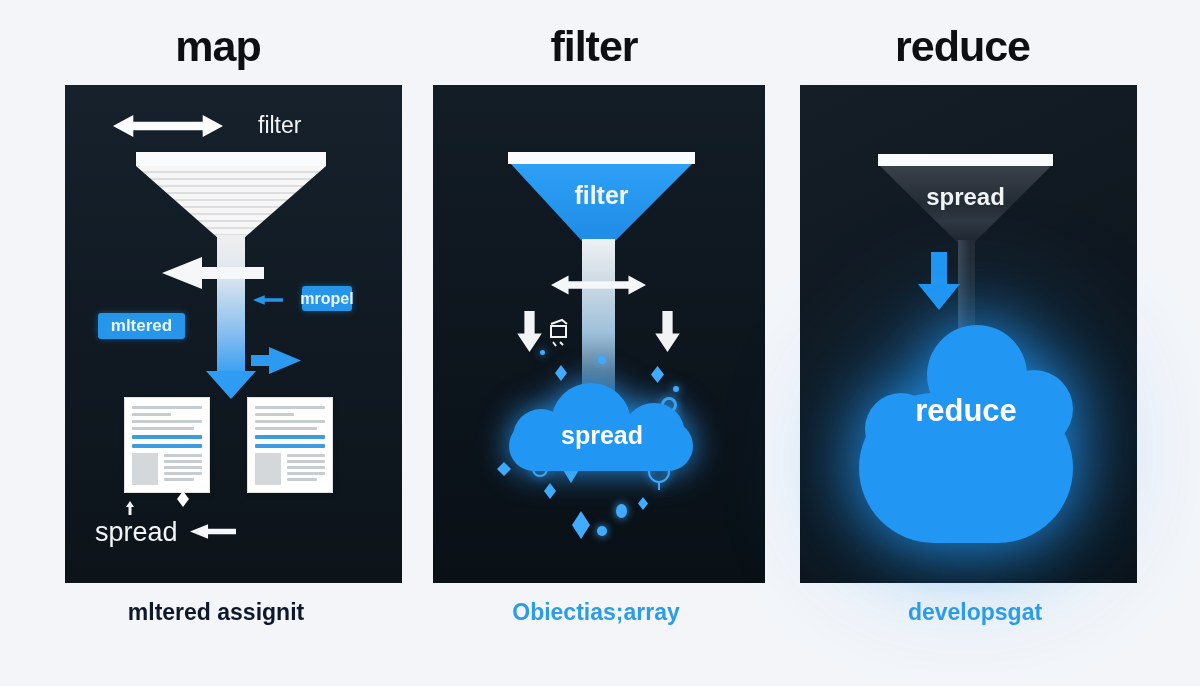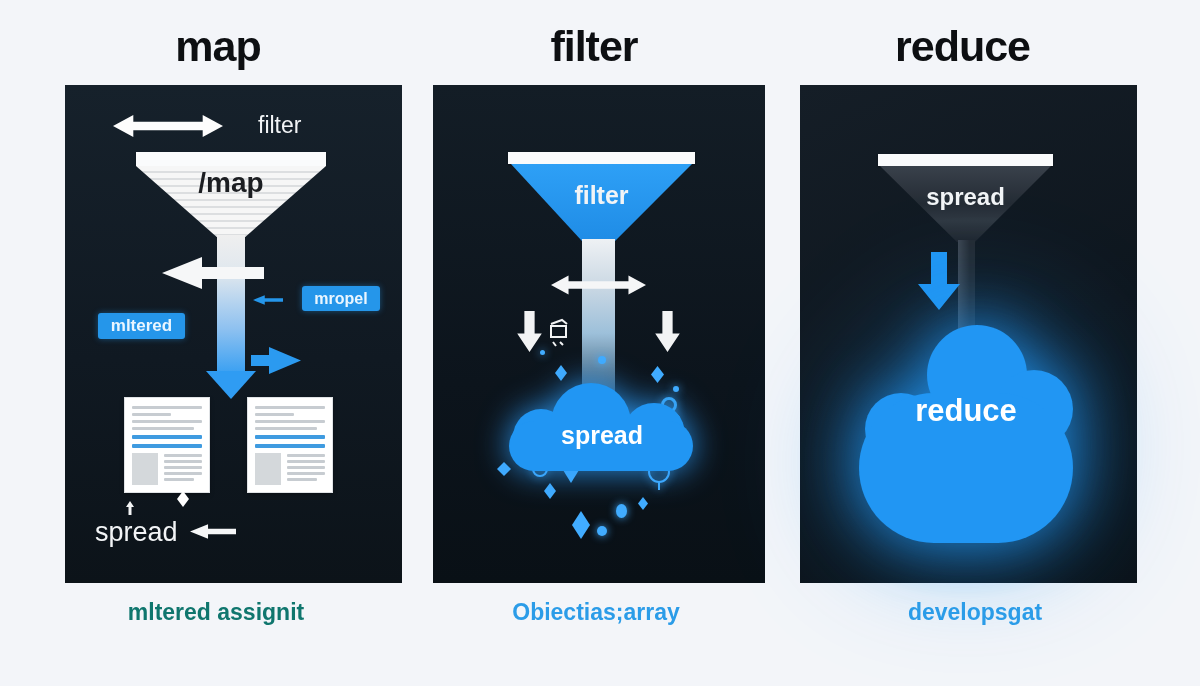--- a/index.html
+++ b/index.html
@@ -12,21 +12,21 @@
 
   
   .title{
     position:absolute;top:22px;font-size:43px;font-weight:bold;
     color:#0d0f12;text-align:center;letter-spacing:-1px;
   }
   
   .caption{
     position:absolute;top:599px;font-size:23px;font-weight:bold;text-align:center;
   }
-  .caption-dark{color:#0f766e;}
+  .caption-dark{color:#0f172a;}
   .caption-blue{color:#2b9ce8;}
 
   
   .panel{
     position:absolute;top:85px;height:498px;
     background:linear-gradient(180deg,#16212b 0%,#101922 55%,#0c1319 100%);
   }
   #panel-map{left:65px;width:337px;}
   #panel-filter{left:433px;width:332px;background:linear-gradient(180deg,#131d26 0%,#0c141c 60%,#091016 100%);}
   #panel-reduce{left:800px;width:337px;background:linear-gradient(155deg,#151e27 0%,#0e161e 55%,#0a1117 100%);}
@@ -126,41 +126,40 @@
 
   <div class="abs" style="left:40px;top:30px;">
     <svg width="126" height="22" viewBox="0 0 130 26">
         <polygon points="0,13 24,0 24,8 106,8 106,0 130,13 106,26 106,18 24,18 24,26" fill="#fdfdfd"></polygon>
       </svg>
   </div>
   <div class="white-label" style="left:193px;top:27px;font-size:23px;font-weight:normal;">filter</div>
 
   <div class="rim" style="left:71px;top:67px;width:190px;height:14px;"></div>
   <div class="funnel-map"></div>
-  <div class="funnel-map-label">/map</div>
 
   <div class="stem-map"></div>
   <div class="abs" style="left:141px;top:286px;">
     <svg width="50" height="28" viewBox="0 0 50 28">
         <polygon points="0,0 50,0 25,28" fill="#2f9cf3"></polygon>
       </svg>
   </div>
 
   <div class="abs" style="left:97px;top:172px;">
     <svg width="102" height="32" viewBox="0 0 102 32">
         <polygon points="0,16 40,0 40,10 102,10 102,22 40,22 40,32" fill="#f6f7f8"></polygon>
       </svg>
   </div>
 
   <div class="abs" style="left:188px;top:205px;">
     <svg width="30" height="20" viewBox="0 0 102 32">
         <polygon points="0,16 40,0 40,10 102,10 102,22 40,22 40,32" fill="#2596ea"></polygon>
       </svg>
   </div>
-  <div class="badge" style="left:237px;top:201px;width:78px;height:25px;font-size:16px;">mropel</div>
+  <div class="badge" style="left:237px;top:201px;width:50px;height:25px;font-size:16px;">mropel</div>
 
   <div class="badge" style="left:33px;top:228px;width:87px;height:26px;font-size:17px;">mltered</div>
 
   <div class="abs" style="left:186px;top:262px;">
     <svg width="50" height="27" viewBox="0 0 50 27">
         <polygon points="50,13.5 18,0 18,8 0,8 0,19 18,19 18,27" fill="#2b9af0"></polygon>
       </svg>
   </div>
 
   <div class="doc" style="left:60px;top:313px;">

